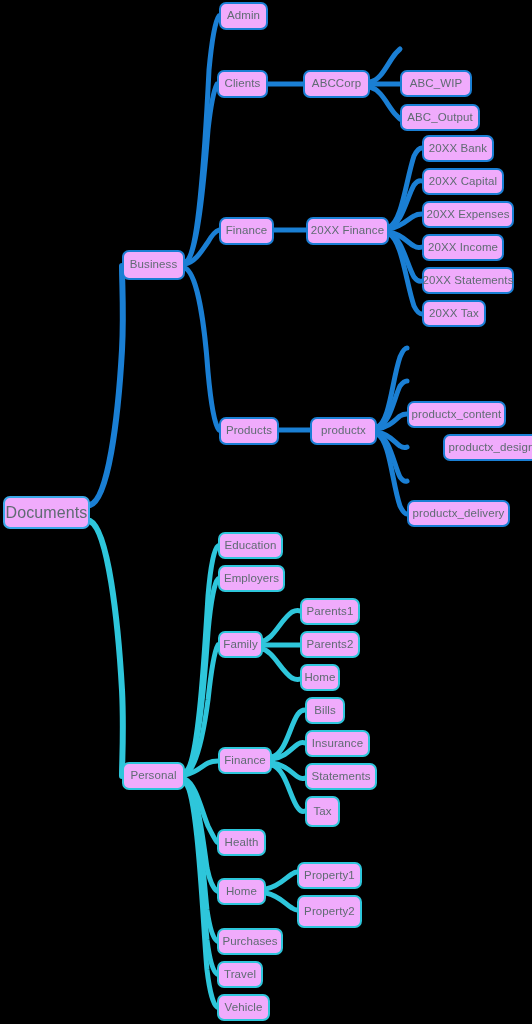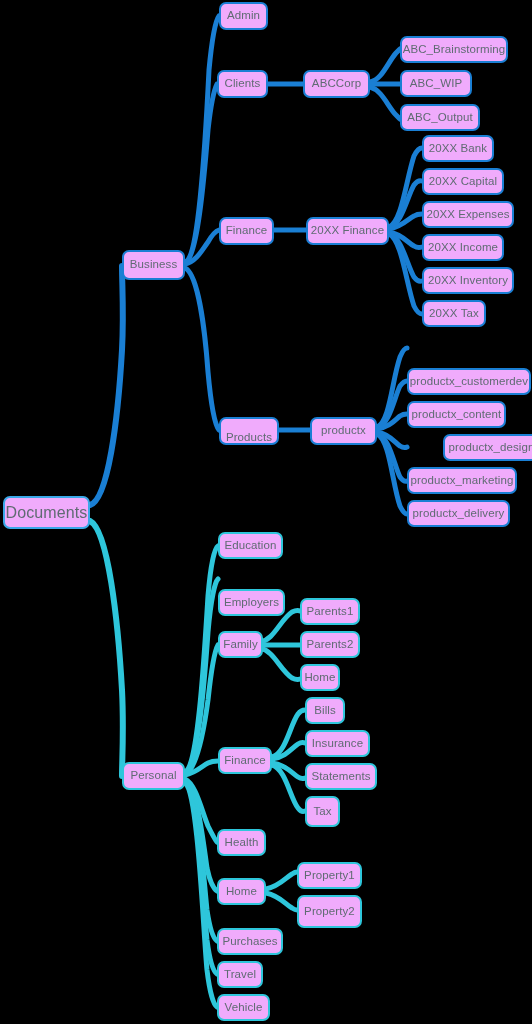--- a/index.html
+++ b/index.html
@@ -128,30 +128,27 @@
 
   <div class="node blue lvl2" style="left:219px; top:2px; width:49px; height:28px;">
     <span class="label">Admin</span>
   </div>
   <div class="node blue lvl2" style="left:217px; top:70px; width:51px; height:28px;">
     <span class="label">Clients</span>
   </div>
   <div class="node blue lvl2" style="left:219px; top:217px; width:55px; height:28px;">
     <span class="label">Finance</span>
   </div>
-  <div class="node blue lvl2" style="left:219px; top:417px; width:60px; height:28px;align-items:flex-end;">
+  <div class="node blue lvl2" style="left:219px; top:417px; width:60px; height:28px;">
     <span class="label">Products</span>
   </div>
 
   <div class="node blue lvl3" style="left:303px; top:70px; width:67px; height:28px;">
     <span class="label">ABCCorp</span>
   </div>
-  <div class="node blue lvl3" style="left:400px; top:36px; width:108px; height:27px;">
-    <span class="label">ABC_Brainstorming</span>
-  </div>
   <div class="node blue lvl3" style="left:400px; top:70px; width:72px; height:27px;">
     <span class="label">ABC_WIP</span>
   </div>
   <div class="node blue lvl3" style="left:400px; top:104px; width:80px; height:27px;">
     <span class="label">ABC_Output</span>
   </div>
 
   <div class="node blue lvl3" style="left:306px; top:217px; width:83px; height:28px;">
     <span class="label">20XX Finance</span>
   </div>
@@ -161,49 +158,43 @@
   <div class="node blue lvl3" style="left:422px; top:168px; width:82px; height:27px;">
     <span class="label">20XX Capital</span>
   </div>
   <div class="node blue lvl3" style="left:422px; top:201px; width:92px; height:27px;">
     <span class="label">20XX Expenses</span>
   </div>
   <div class="node blue lvl3" style="left:422px; top:234px; width:82px; height:27px;">
     <span class="label">20XX Income</span>
   </div>
   <div class="node blue lvl3" style="left:422px; top:267px; width:92px; height:27px;">
-    <span class="label">20XX Inventory</span>
+    <span class="label">20XX Statements</span>
   </div>
   <div class="node blue lvl3" style="left:422px; top:300px; width:64px; height:27px;">
     <span class="label">20XX Tax</span>
   </div>
 
   <div class="node blue lvl3" style="left:310px; top:417px; width:67px; height:28px;">
     <span class="label">productx</span>
   </div>
-  <div class="node blue lvl3" style="left:407px; top:368px; width:124px; height:27px;">
-    <span class="label">productx_customerdev</span>
-  </div>
   <div class="node blue lvl3" style="left:407px; top:401px; width:99px; height:27px;">
     <span class="label">productx_content</span>
   </div>
   <div class="node blue lvl3" style="left:407px; top:434px; width:97px; height:27px;margin-left:36px;">
     <span class="label">productx_design</span>
   </div>
-  <div class="node blue lvl3" style="left:407px; top:467px; width:110px; height:27px;">
-    <span class="label">productx_marketing</span>
-  </div>
   <div class="node blue lvl3" style="left:407px; top:500px; width:103px; height:27px;">
     <span class="label">productx_delivery</span>
   </div>
 
   <div class="node teal lvl2" style="left:218px; top:532px; width:65px; height:27px;">
     <span class="label">Education</span>
   </div>
-  <div class="node teal lvl2" style="left:218px; top:565px; width:67px; height:27px;margin-top:24px;">
+  <div class="node teal lvl2" style="left:218px; top:565px; width:67px; height:27px;">
     <span class="label">Employers</span>
   </div>
   <div class="node teal lvl2" style="left:218px; top:631px; width:45px; height:27px;">
     <span class="label">Family</span>
   </div>
   <div class="node teal lvl3" style="left:300px; top:598px; width:60px; height:27px;">
     <span class="label">Parents1</span>
   </div>
   <div class="node teal lvl3" style="left:300px; top:631px; width:60px; height:27px;">
     <span class="label">Parents2</span>

